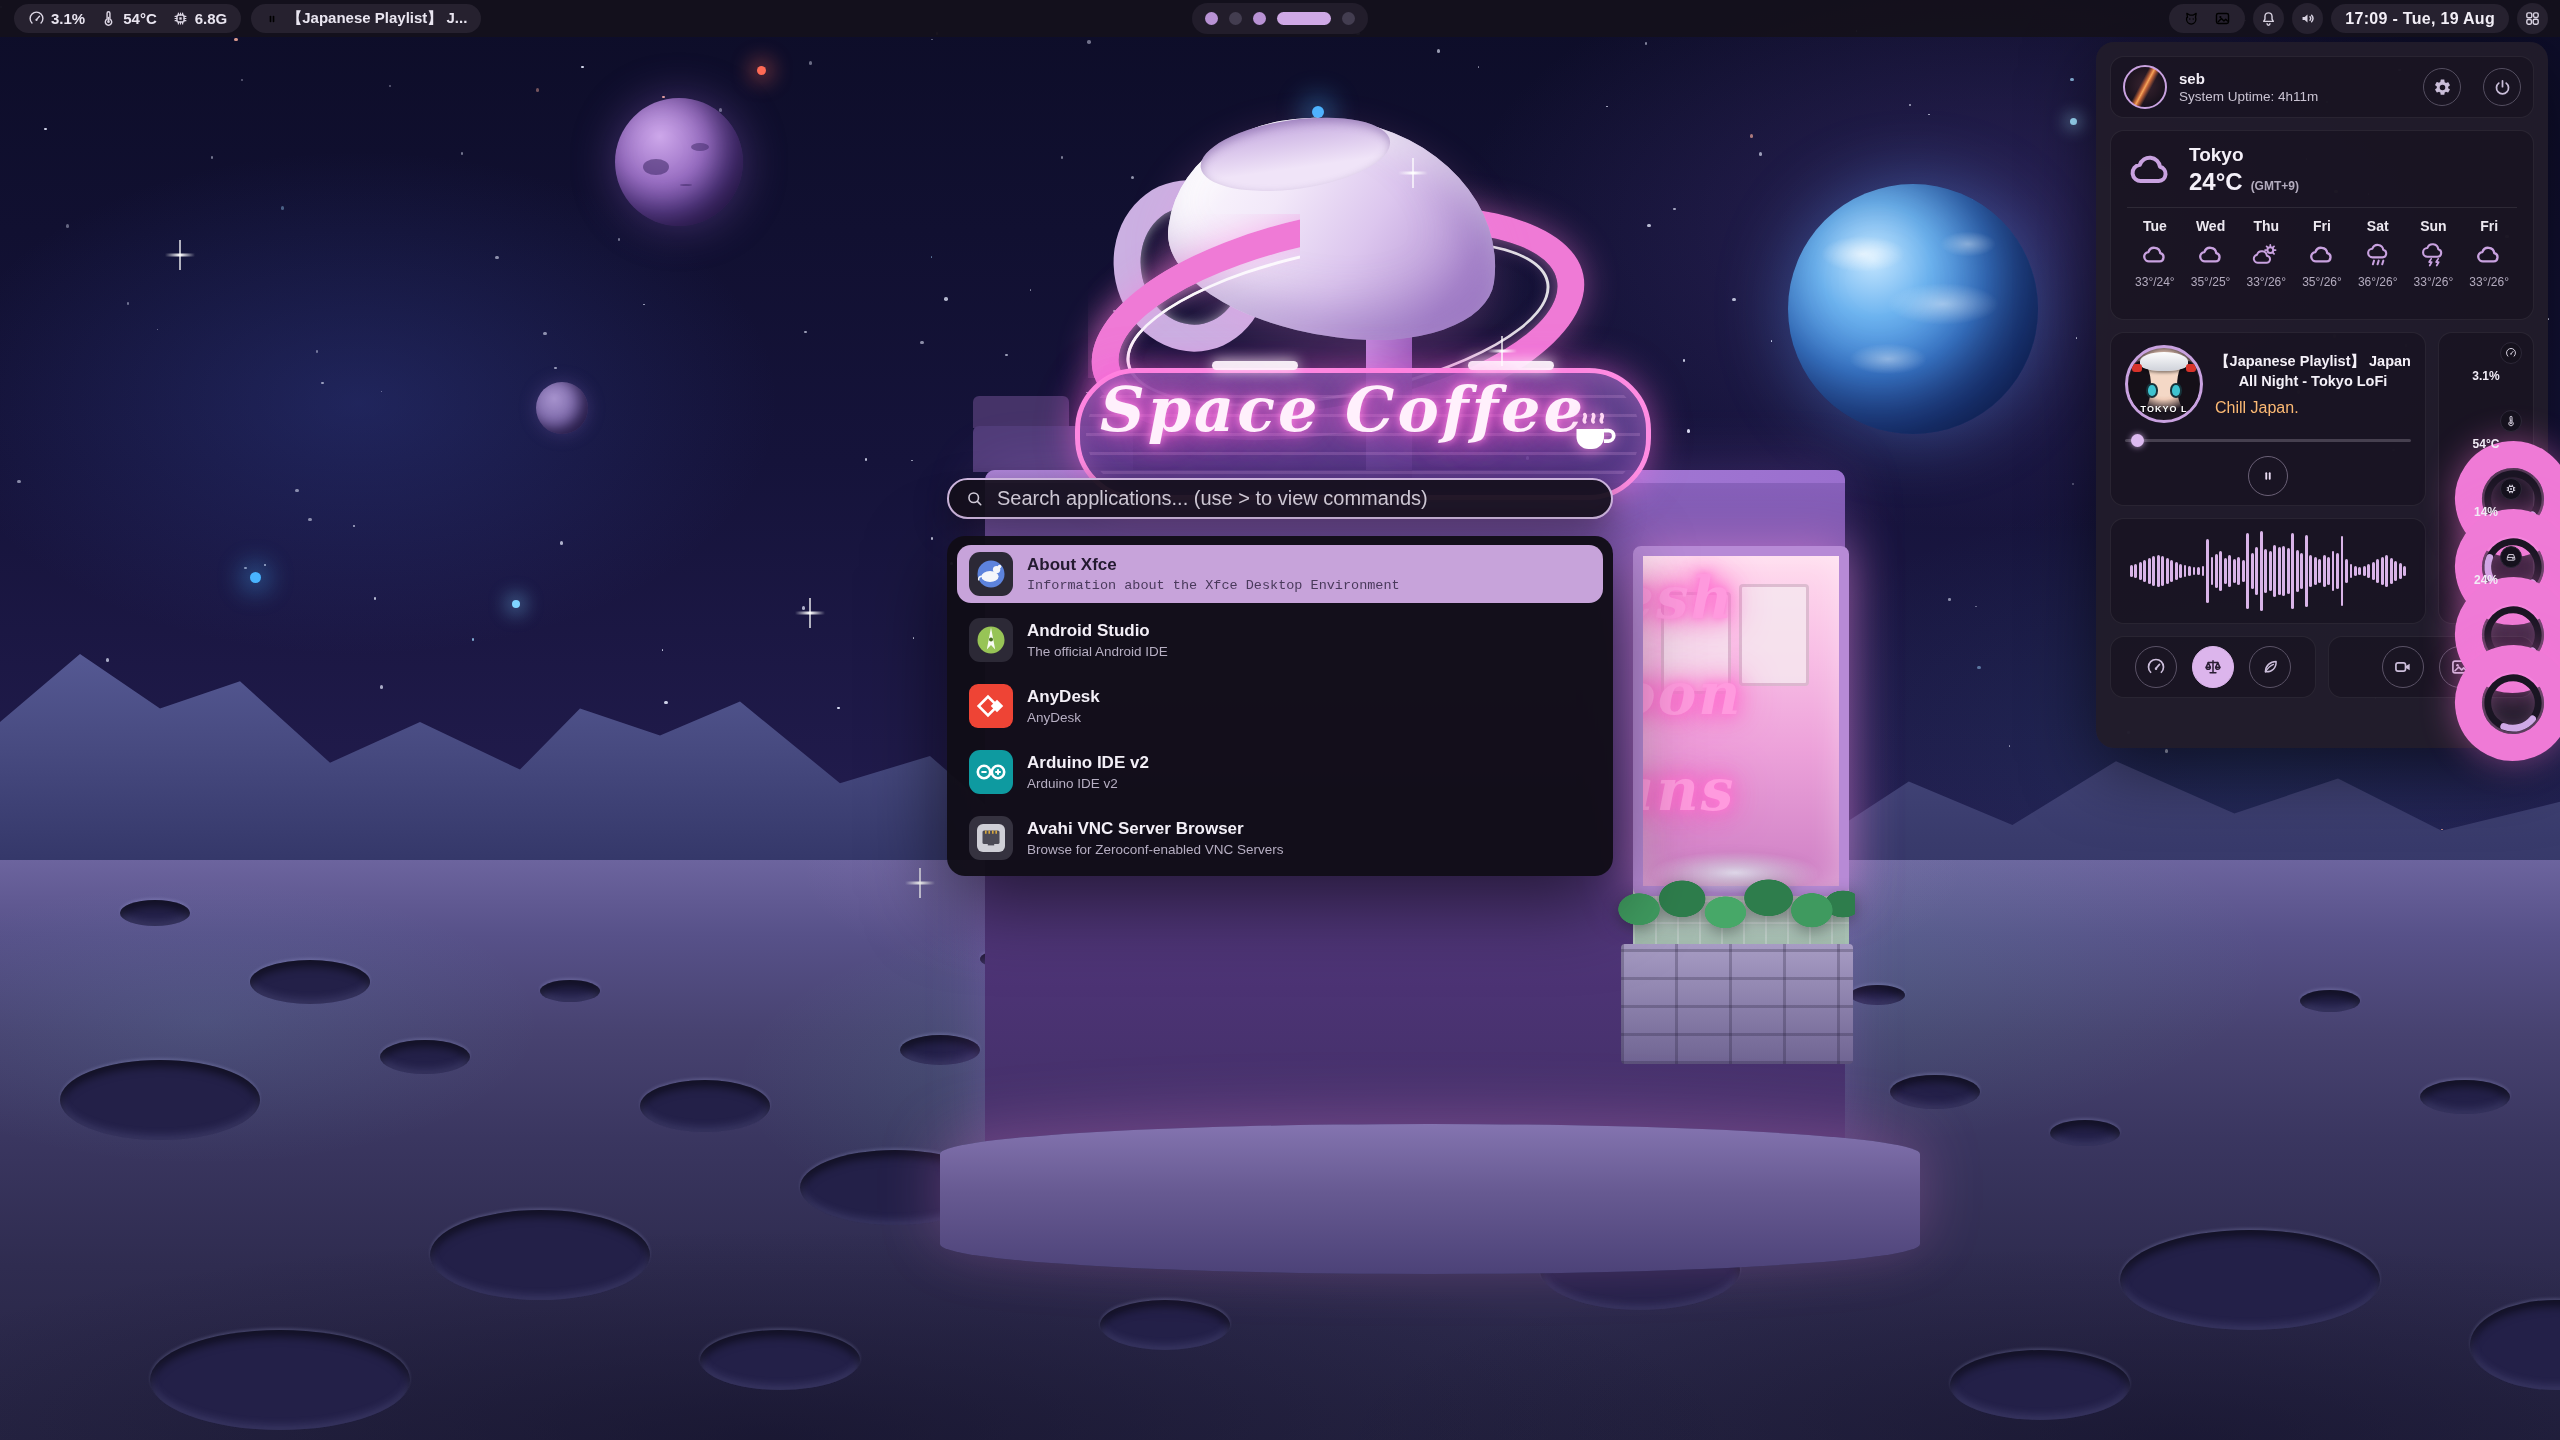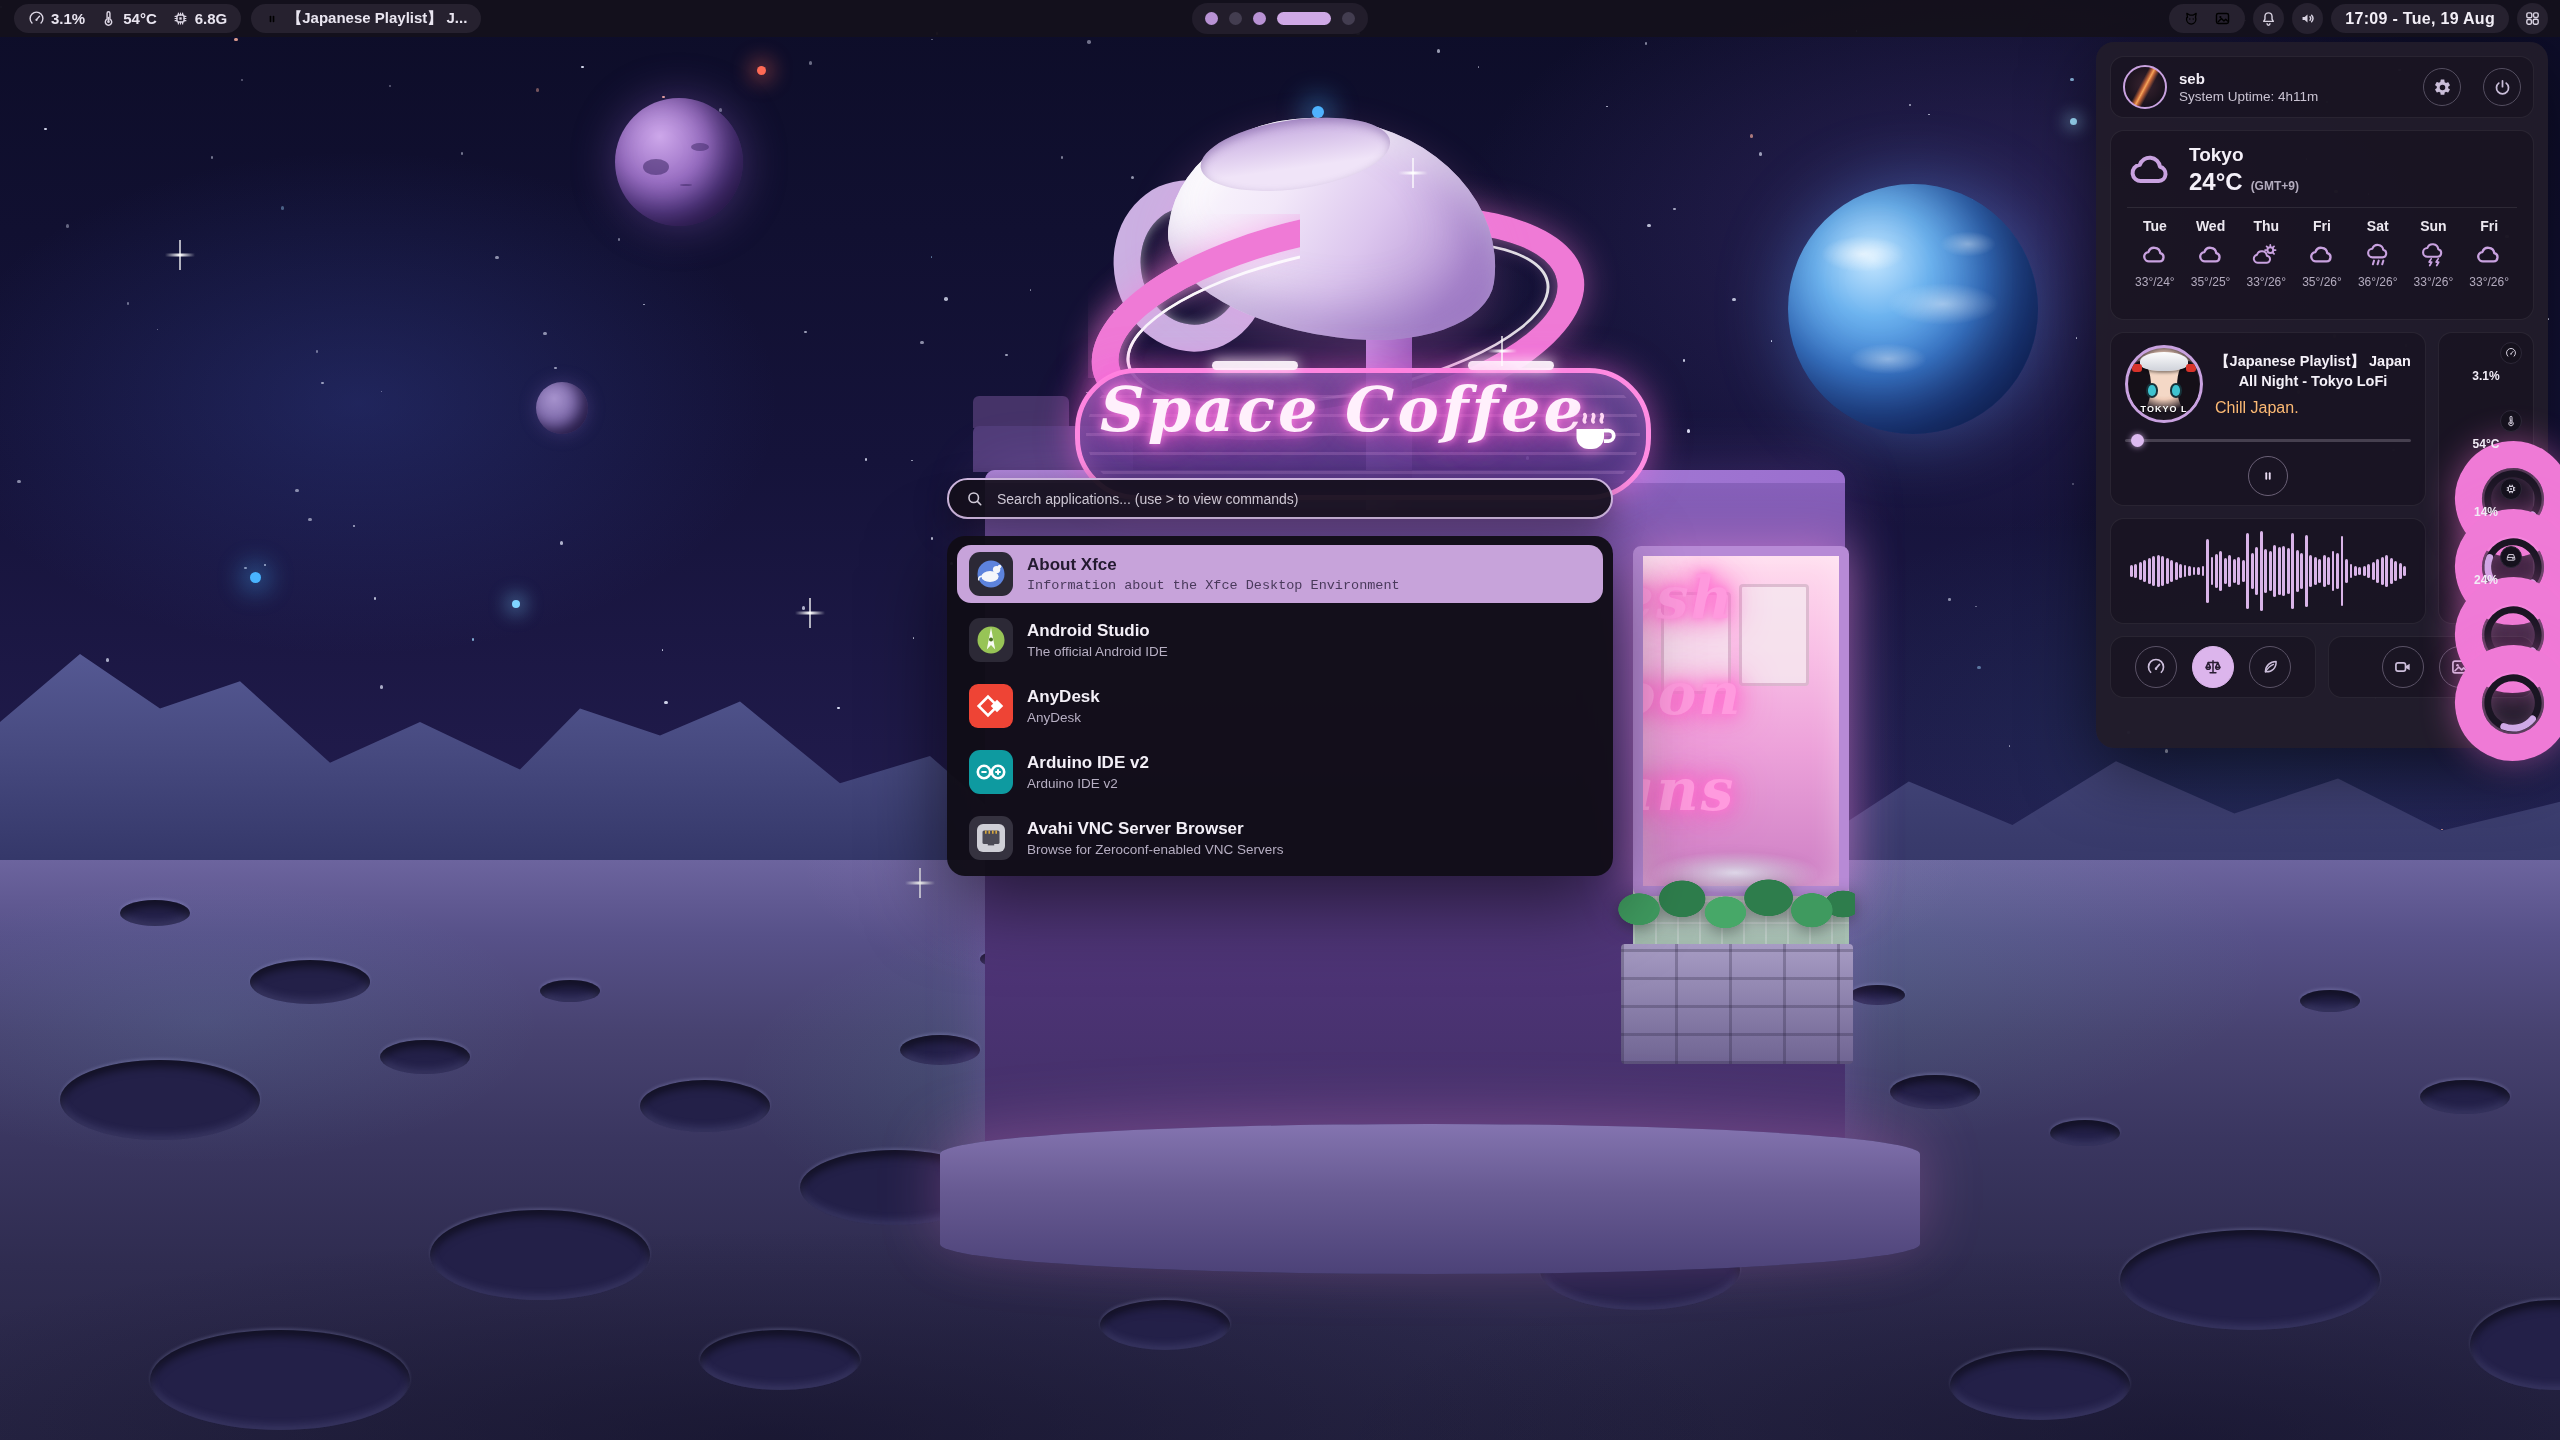--- a/index.html
+++ b/index.html
@@ -135,21 +135,21 @@
   .ic{width:17px;height:17px;}
   .ic svg{width:100%;height:100%;display:block;}
   .clock{font-size:16px;font-weight:bold;color:#f2eef6;letter-spacing:.3px;}
   .np-text{color:#e9e5f0;font-size:15px;font-weight:bold;white-space:nowrap;}
 
   
   .search{position:absolute;left:947px;top:478px;width:666px;height:41px;box-sizing:border-box;border-radius:22px;
     background:rgba(20,16,28,.93);border:2px solid #cdb5dd;display:flex;align-items:center;gap:11px;padding:0 16px;
     box-shadow:0 10px 34px rgba(0,0,0,.45);z-index:50;}
   .search .ic{width:19px;height:19px;color:#d6d0de;flex:none;}
-  .search input{flex:1;background:transparent;border:none;outline:none;color:#efeaf4;font-size:14px;font-family:inherit;}
+  .search input{flex:1;background:transparent;border:none;outline:none;color:#efeaf4;font-size:20px;font-family:inherit;}
   .search input::placeholder{color:#d3cdda;opacity:1;}
   .applist{position:absolute;left:947px;top:536px;width:666px;box-sizing:border-box;border-radius:18px;
     background:rgba(16,12,22,.96);padding:9px 10px;box-shadow:0 26px 80px rgba(0,0,0,.6);z-index:50;}
   .approw{display:flex;align-items:center;gap:14px;padding:7px 12px;height:58px;box-sizing:border-box;
     border-radius:14px;cursor:pointer;}
   .approw + .approw{margin-top:8px;}
   .appicon{width:44px;height:44px;flex:none;}
   .appicon svg{width:100%;height:100%;display:block;}
   .apptexts{display:flex;flex-direction:column;min-width:0;}
   .apptitle{font-size:17px;font-weight:bold;color:#f3eff7;line-height:1.15;}

